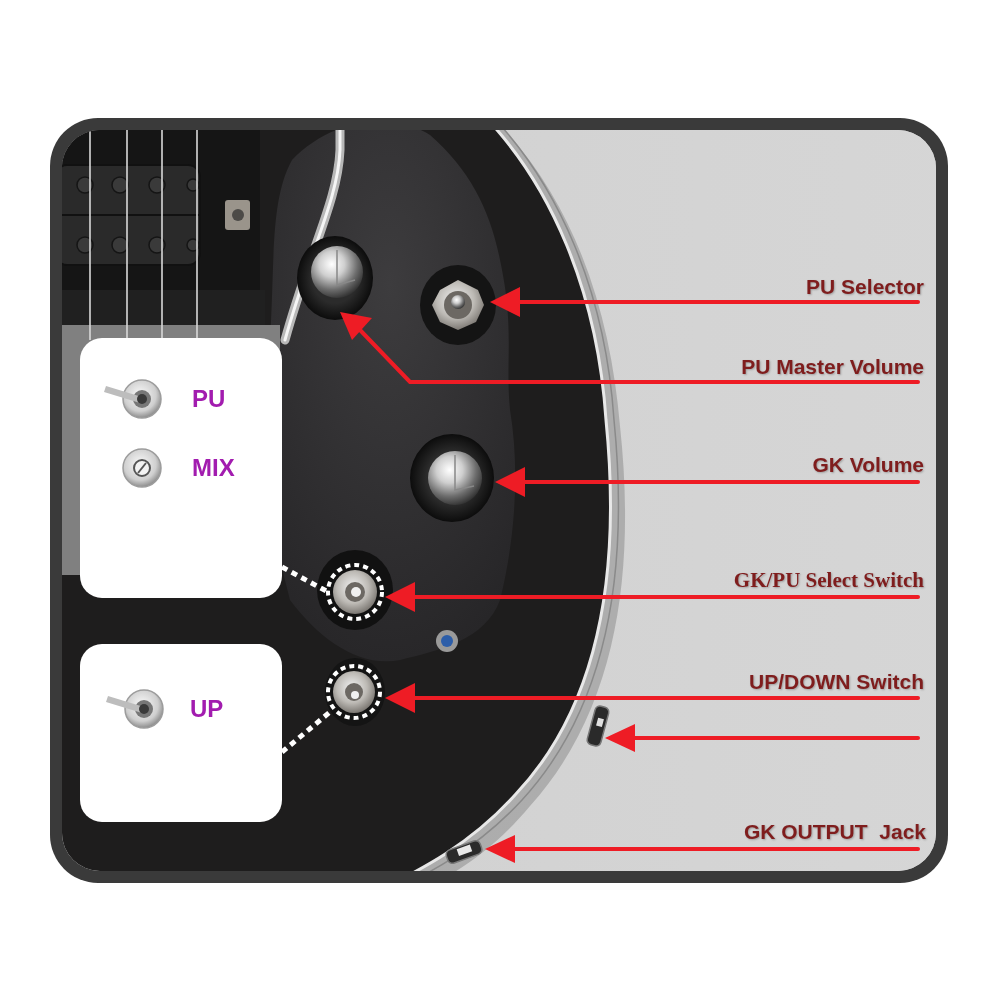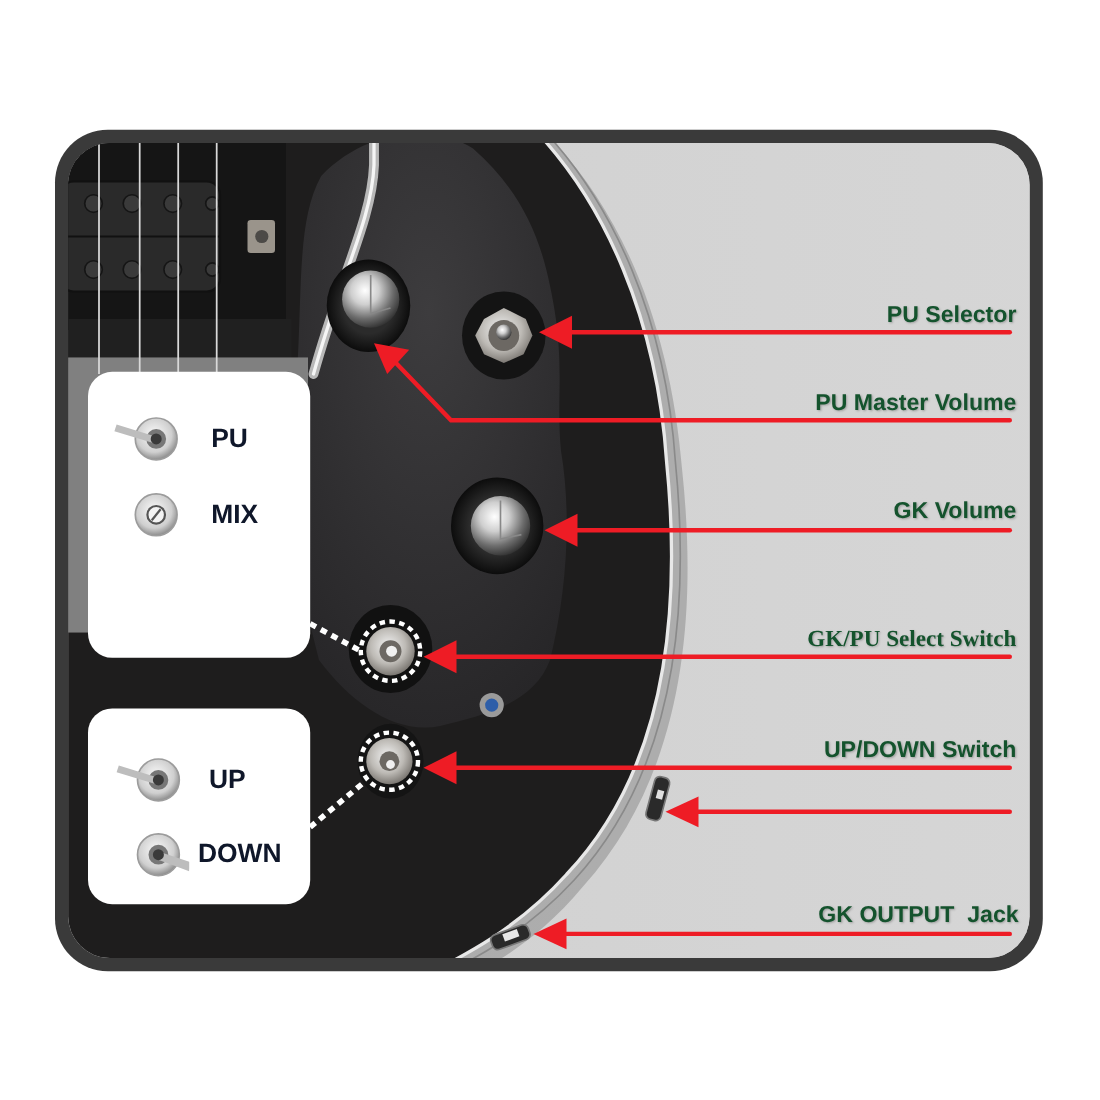--- a/index.html
+++ b/index.html
@@ -7,28 +7,28 @@
   .frame {
     position: absolute; left: 50px; top: 118px; width: 898px; height: 765px;
     border-radius: 48px; background: #3a3a3a; overflow: hidden;
   }
   .inner {
     position: absolute; left: 12px; top: 12px; right: 12px; bottom: 12px;
     border-radius: 38px; overflow: hidden; background: #d4d4d4;
   }
   .scene { position: absolute; left: -62px; top: -130px; width: 1000px; height: 1000px; }
   .label {
-    position: absolute; font-weight: bold; font-size: 21px; color: #14532d;
+    position: absolute; font-weight: bold; font-size: 21px; color: #7f1d1d;
     text-shadow: 1px 1px 2px rgba(0,0,0,0.25); white-space: nowrap; text-align: right;
   }
   .legend-box {
     position: absolute; background: #ffffff; border-radius: 22px;
   }
   .legend-item { position: absolute; display: flex; align-items: center; }
-  .legend-text { font-weight: bold; font-size: 24px; color: #0f172a; margin-left: 0; }
+  .legend-text { font-weight: bold; font-size: 24px; color: #a21caf; margin-left: 0; }
 </style>
 </head>
 <body>
 
 <div class="frame">
   <div class="inner">
     <svg class="scene" viewBox="0 0 1000 1000" width="1000" height="1000">
       <defs>
         <linearGradient id="bgGrad" x1="0" y1="0" x2="1" y2="0">
           <stop offset="0" stop-color="#bfbfbf"></stop>
@@ -226,24 +226,15 @@
                 <stop offset="1" stop-color="#8d8d8d"></stop>
               </radialGradient>
             </defs>
           <circle cx="42" cy="23" r="19" fill="url(#tg2)" stroke="#9c9c9c" stroke-width="1.5"></circle>
           <circle cx="42" cy="23" r="9" fill="#777"></circle>
           <path d="M6,10 L42,21 L40,27 L4,16 Z" fill="#bdbdbd"></path>
           <circle cx="42" cy="23" r="5" fill="#3a3a3a"></circle>
         </svg>
         <span class="legend-text" style="margin-left:18px;">UP</span>
       </div>
-      <div class="legend-item" style="left:22px; top:110px;">
-        <svg width="70" height="46" viewBox="0 0 70 46">
-          <circle cx="42" cy="23" r="19" fill="url(#tg2)" stroke="#9c9c9c" stroke-width="1.5"></circle>
-          <circle cx="42" cy="23" r="9" fill="#777"></circle>
-          <path d="M42,20 L72,30 L70,38 L40,27 Z" fill="#bdbdbd"></path>
-          <circle cx="42" cy="23" r="5" fill="#3a3a3a"></circle>
-        </svg>
-        <span class="legend-text" style="margin-left:8px;">DOWN</span>
-      </div>
     </div>
   </div>
 </div>
 
 </body></html>

